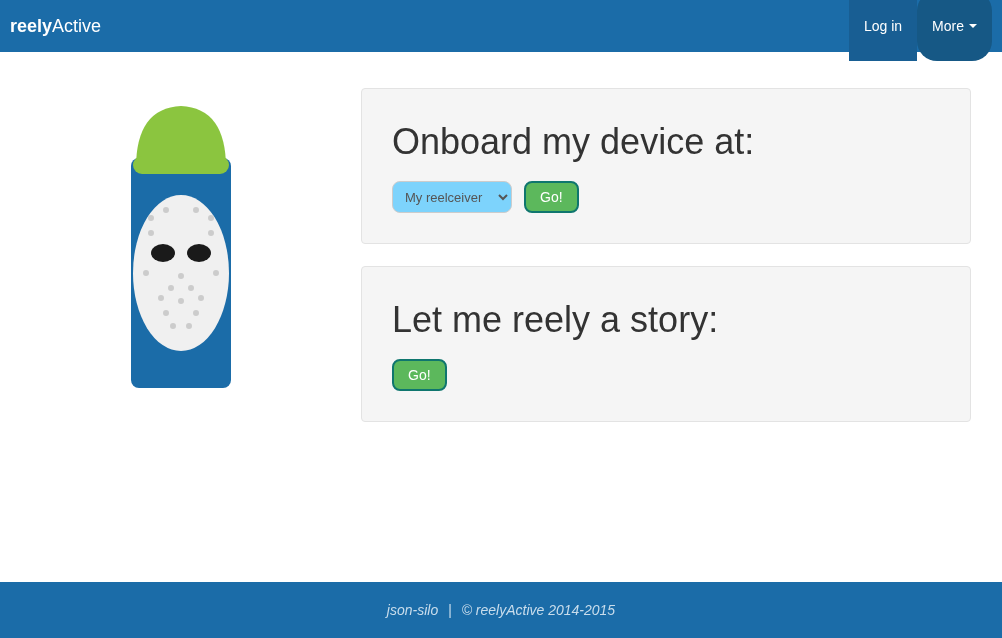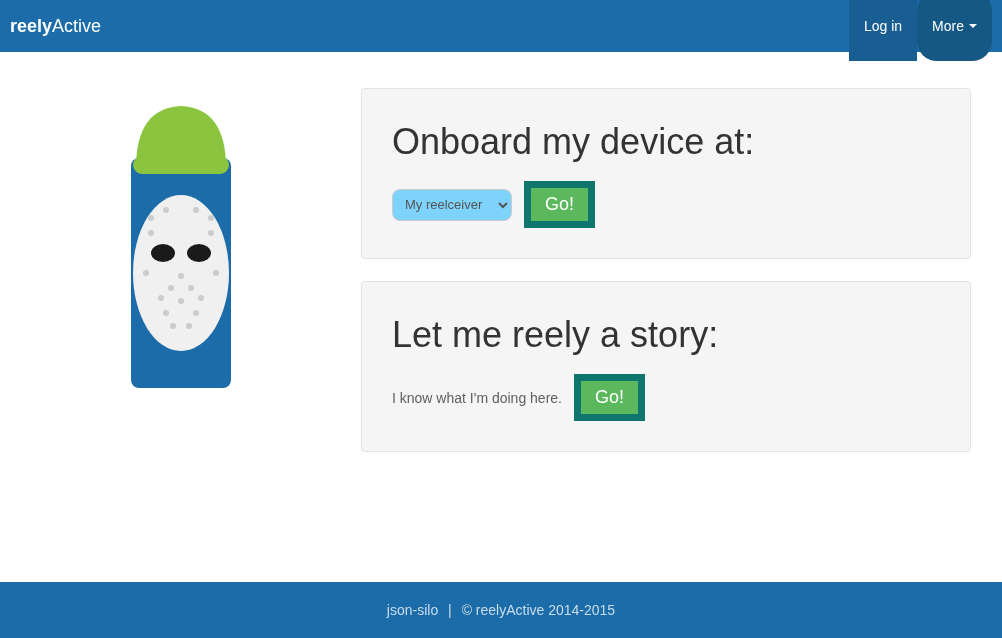--- a/index.html
+++ b/index.html
@@ -116,38 +116,39 @@
       font-size: 13px;
       border: 1px solid #ccc;
       border-radius: 8px;
       background: #7dd3fc;
       color: #555;
       width: 120px;
     }
 
     .btn-success {
       background-color: #5cb85c;
-      border: 7px solid #0f766e;
+      border: 2px solid #0f766e;
       color: #fff;
       padding: 6px 14px;
-      font-size: 18px;
-      border-radius: 0;
+      font-size: 14px;
+      border-radius: 8px;
       cursor: pointer;
     }
 
     .footer {
       position: absolute;
       bottom: 0;
       left: 0;
       right: 0;
       background-color: #1b6ca8;
       color: #c9ddec;
       text-align: center;
       padding: 20px 7px;
       font-size: 14px;
+      font-style: italic;
     }
     .footer-sep {
       margin: 0 6px;
     }
 
     
     .mascot-svg {
       width: 140px;
       height: 290px;
     }
@@ -212,21 +213,20 @@
         <select class="form-control">
           <option>My reelceiver</option>
         </select>
         <button class="btn-success">Go!</button>
       </div>
     </div>
 
     <div class="panel">
       <h1>Let me reely a story:</h1>
       <div class="panel-body">
-        <span class="panel-text">I know what I'm doing here.</span>
         <button class="btn-success">Go!</button>
       </div>
     </div>
   </div>
 </div>
 
 <div class="footer">
   <span>json-silo</span>
   <span class="footer-sep">|</span>
   <span>© reelyActive 2014-2015</span>

